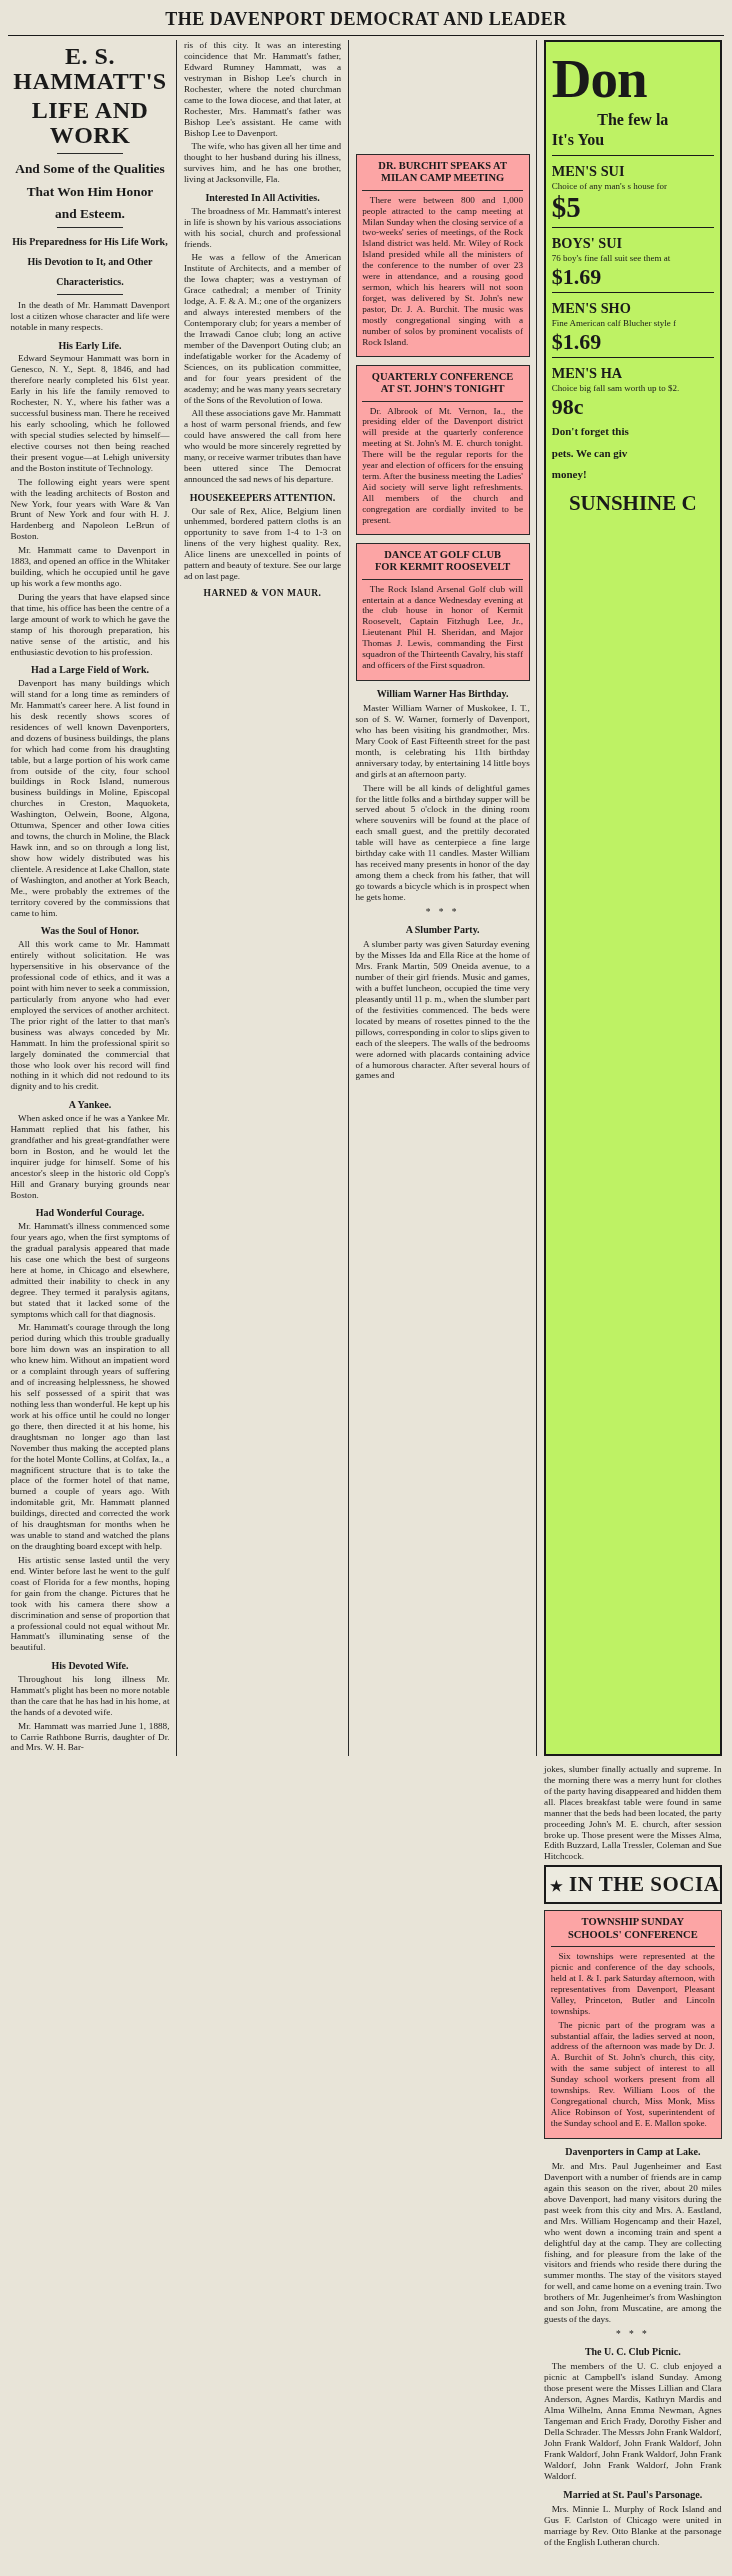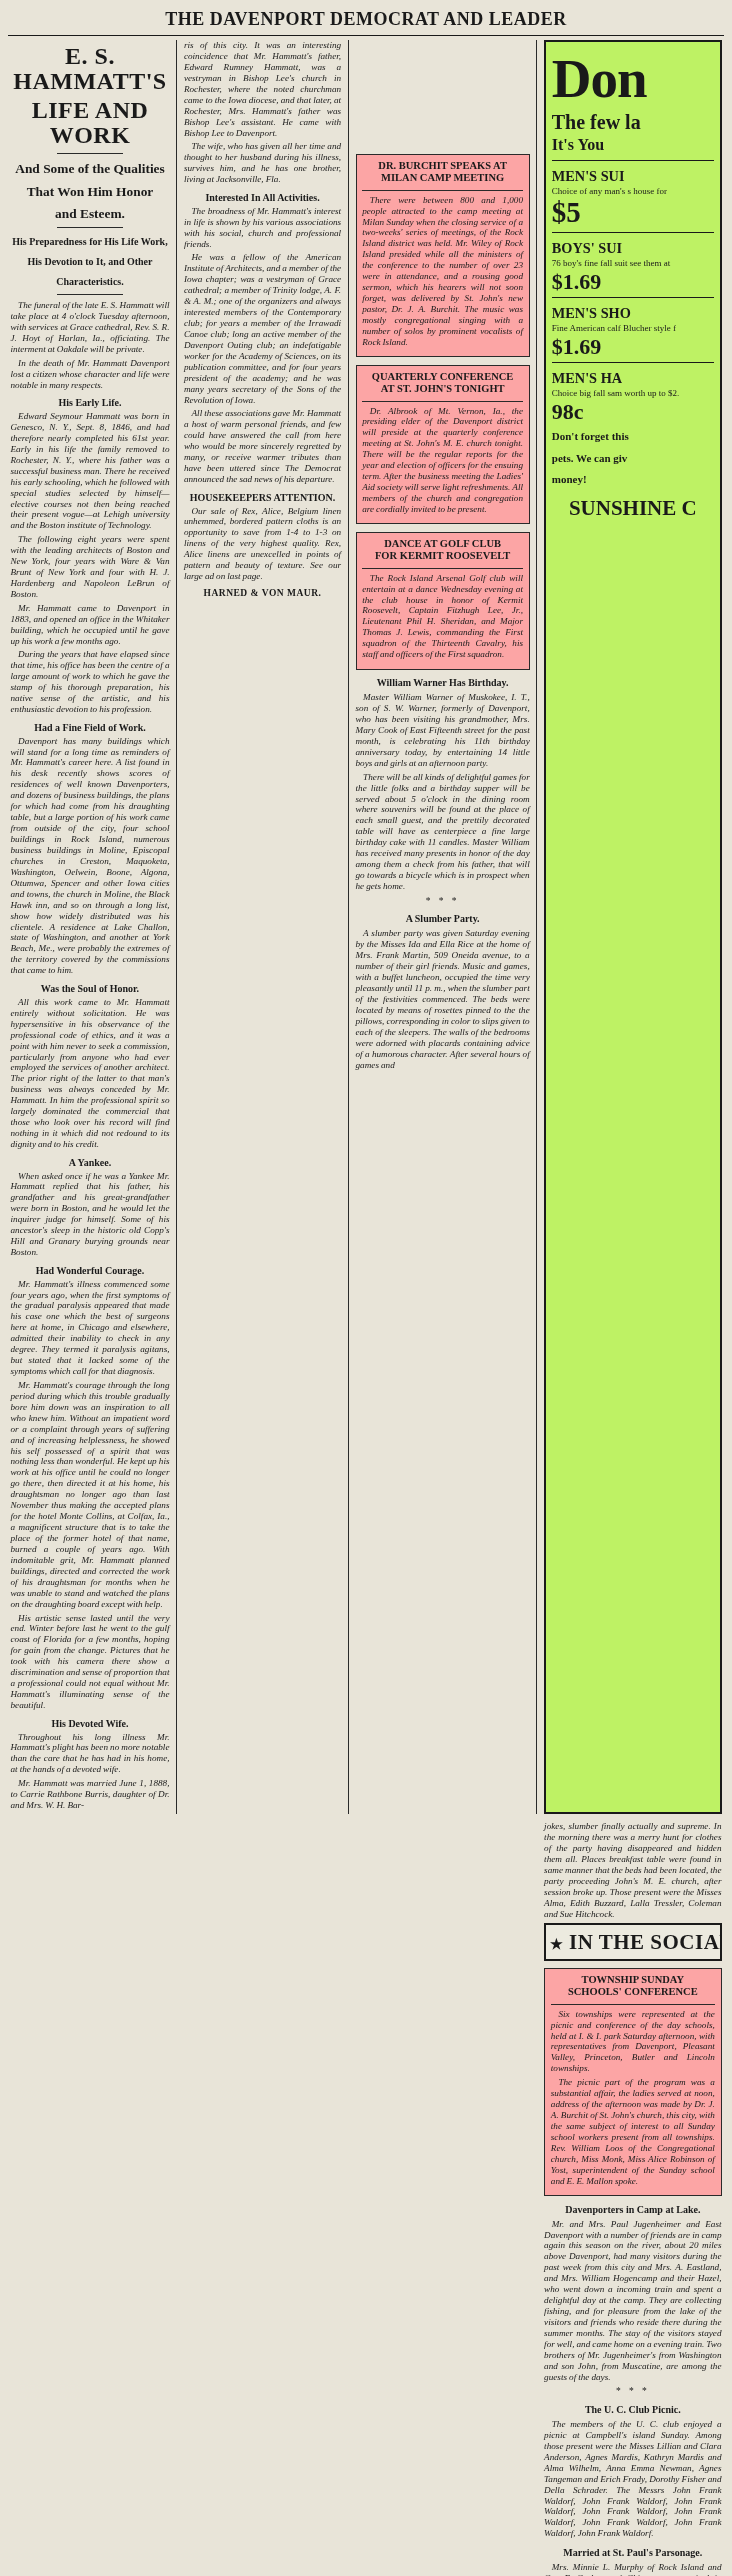--- a/index.html
+++ b/index.html
@@ -77,21 +77,20 @@
     margin: 6.7px 0 2.9px 0;
   }
   p.body {
     font-size: 9.2px;
     line-height: 1.19;
     text-align: justify;
     margin: 0 0 2.9px 0;
     text-indent: 7.6px;
     hyphens: auto;
     word-spacing: -0.3px;
-    font-style: italic;
   }
   p.body.noind { text-indent: 0; }
 
   
   .boxart {
     border: 1px solid #2a2a2a;
     padding: 4.8px 5.7px 5.7px 5.7px;
     margin: 0 0 7.6px 0;
     background: #fca5a5;
   }
@@ -130,25 +129,26 @@
     font-size: 55px;
     font-weight: bold;
     font-family: "Liberation Serif", serif;
     letter-spacing: -1px;
     line-height: 0.95;
     margin: 5.7px 0 0 0;
     overflow: hidden;
     white-space: nowrap;
   }
   .ad-sub {
-    font-size: 20px;
+    font-size: 16px;
     font-weight: bold;
     margin: 5.7px 0 1.9px 0;
     white-space: nowrap;
     overflow: hidden;
+    text-align: center;
   }
   .ad-sub2 {
     font-size: 16px;
     font-weight: bold;
     margin: 1.9px 0 5.7px 0;
     white-space: nowrap;
     overflow: hidden;
   }
   .ad-item { margin: 6.7px 0 0 0; }
   .ad-item-h {
@@ -208,28 +208,27 @@
       <hr class="rule-short">
       <div class="hl hl-sub">And Some of the Qualities</div>
       <div class="hl hl-sub">That Won Him Honor</div>
       <div class="hl hl-sub">and Esteem.</div>
       <hr class="rule-short">
       <div class="hl hl-sub2">His Preparedness for His Life Work,</div>
       <div class="hl hl-sub2">His Devotion to It, and Other</div>
       <div class="hl hl-sub2">Characteristics.</div>
       <hr class="rule-short">
 
-      <p class="body">The funeral of the late E. S. Hammatt will take place at 4 o'clock Tuesday afternoon, with services at Grace cathedral, Rev. S. R. J. Hoyt of Harlan, Ia., officiating. The interment at Oakdale will be private.</p>
       <p class="body">In the death of Mr. Hammatt Davenport lost a citizen whose character and life were notable in many respects.</p>
       <div class="subhead">His Early Life.</div>
       <p class="body">Edward Seymour Hammatt was born in Genesco, N. Y., Sept. 8, 1846, and had therefore nearly completed his 61st year. Early in his life the family removed to Rochester, N. Y., where his father was a successful business man. There he received his early schooling, which he followed with special studies selected by himself—elective courses not then being reached their present vogue—at Lehigh university and the Boston institute of Technology.</p>
       <p class="body">The following eight years were spent with the leading architects of Boston and New York, four years with Ware &amp; Van Brunt of New York and four with H. J. Hardenberg and Napoleon LeBrun of Boston.</p>
       <p class="body">Mr. Hammatt came to Davenport in 1883, and opened an office in the Whitaker building, which he occupied until he gave up his work a few months ago.</p>
       <p class="body">During the years that have elapsed since that time, his office has been the centre of a large amount of work to which he gave the stamp of his thorough preparation, his native sense of the artistic, and his enthusiastic devotion to his profession.</p>
-      <div class="subhead">Had a Fine Field of Work.</div>
+      <div class="subhead">Had a Large Field of Work.</div>
       <p class="body">Davenport has many buildings which will stand for a long time as reminders of Mr. Hammatt's career here. A list found in his desk recently shows scores of residences of well known Davenporters, and dozens of business buildings, the plans for which had come from his draughting table, but a large portion of his work came from outside of the city, four school buildings in Rock Island, numerous business buildings in Moline, Episcopal churches in Creston, Maquoketa, Washington, Oelwein, Boone, Algona, Ottumwa, Spencer and other Iowa cities and towns, the church in Moline, the Black Hawk inn, and so on through a long list, show how widely distributed was his clientele. A residence at Lake Challon, state of Washington, and another at York Beach, Me., were probably the extremes of the territory covered by the commissions that came to him.</p>
       <div class="subhead">Was the Soul of Honor.</div>
       <p class="body">All this work came to Mr. Hammatt entirely without solicitation. He was hypersensitive in his observance of the professional code of ethics, and it was a point with him never to seek a commission, particularly from anyone who had ever employed the services of another architect. The prior right of the latter to that man's business was always conceded by Mr. Hammatt. In him the professional spirit so largely dominated the commercial that those who look over his record will find nothing in it which did not redound to its dignity and to his credit.</p>
       <div class="subhead">A Yankee.</div>
       <p class="body">When asked once if he was a Yankee Mr. Hammatt replied that his father, his grandfather and his great-grandfather were born in Boston, and he would let the inquirer judge for himself. Some of his ancestor's sleep in the historic old Copp's Hill and Granary burying grounds near Boston.</p>
       <div class="subhead">Had Wonderful Courage.</div>
       <p class="body">Mr. Hammatt's illness commenced some four years ago, when the first symptoms of the gradual paralysis appeared that made his case one which the best of surgeons here at home, in Chicago and elsewhere, admitted their inability to check in any degree. They termed it paralysis agitans, but stated that it lacked some of the symptoms which call for that diagnosis.</p>
       <p class="body">Mr. Hammatt's courage through the long period during which this trouble gradually bore him down was an inspiration to all who knew him. Without an impatient word or a complaint through years of suffering and of increasing helplessness, he showed his self possessed of a spirit that was nothing less than wonderful. He kept up his work at his office until he could no longer go there, then directed it at his home, his draughtsman no longer ago than last November thus making the accepted plans for the hotel Monte Collins, at Colfax, Ia., a magnificent structure that is to take the place of the former hotel of that name, burned a couple of years ago. With indomitable grit, Mr. Hammatt planned buildings, directed and corrected the work of his draughtsman for months when he was unable to stand and watched the plans on the draughting board except with help.</p>
       <p class="body">His artistic sense lasted until the very end. Winter before last he went to the gulf coast of Florida for a few months, hoping for gain from the change. Pictures that he took with his camera there show a discrimination and sense of proportion that a professional could not equal without Mr. Hammatt's illuminating sense of the beautiful.</p>
       <div class="subhead">His Devoted Wife.</div>

